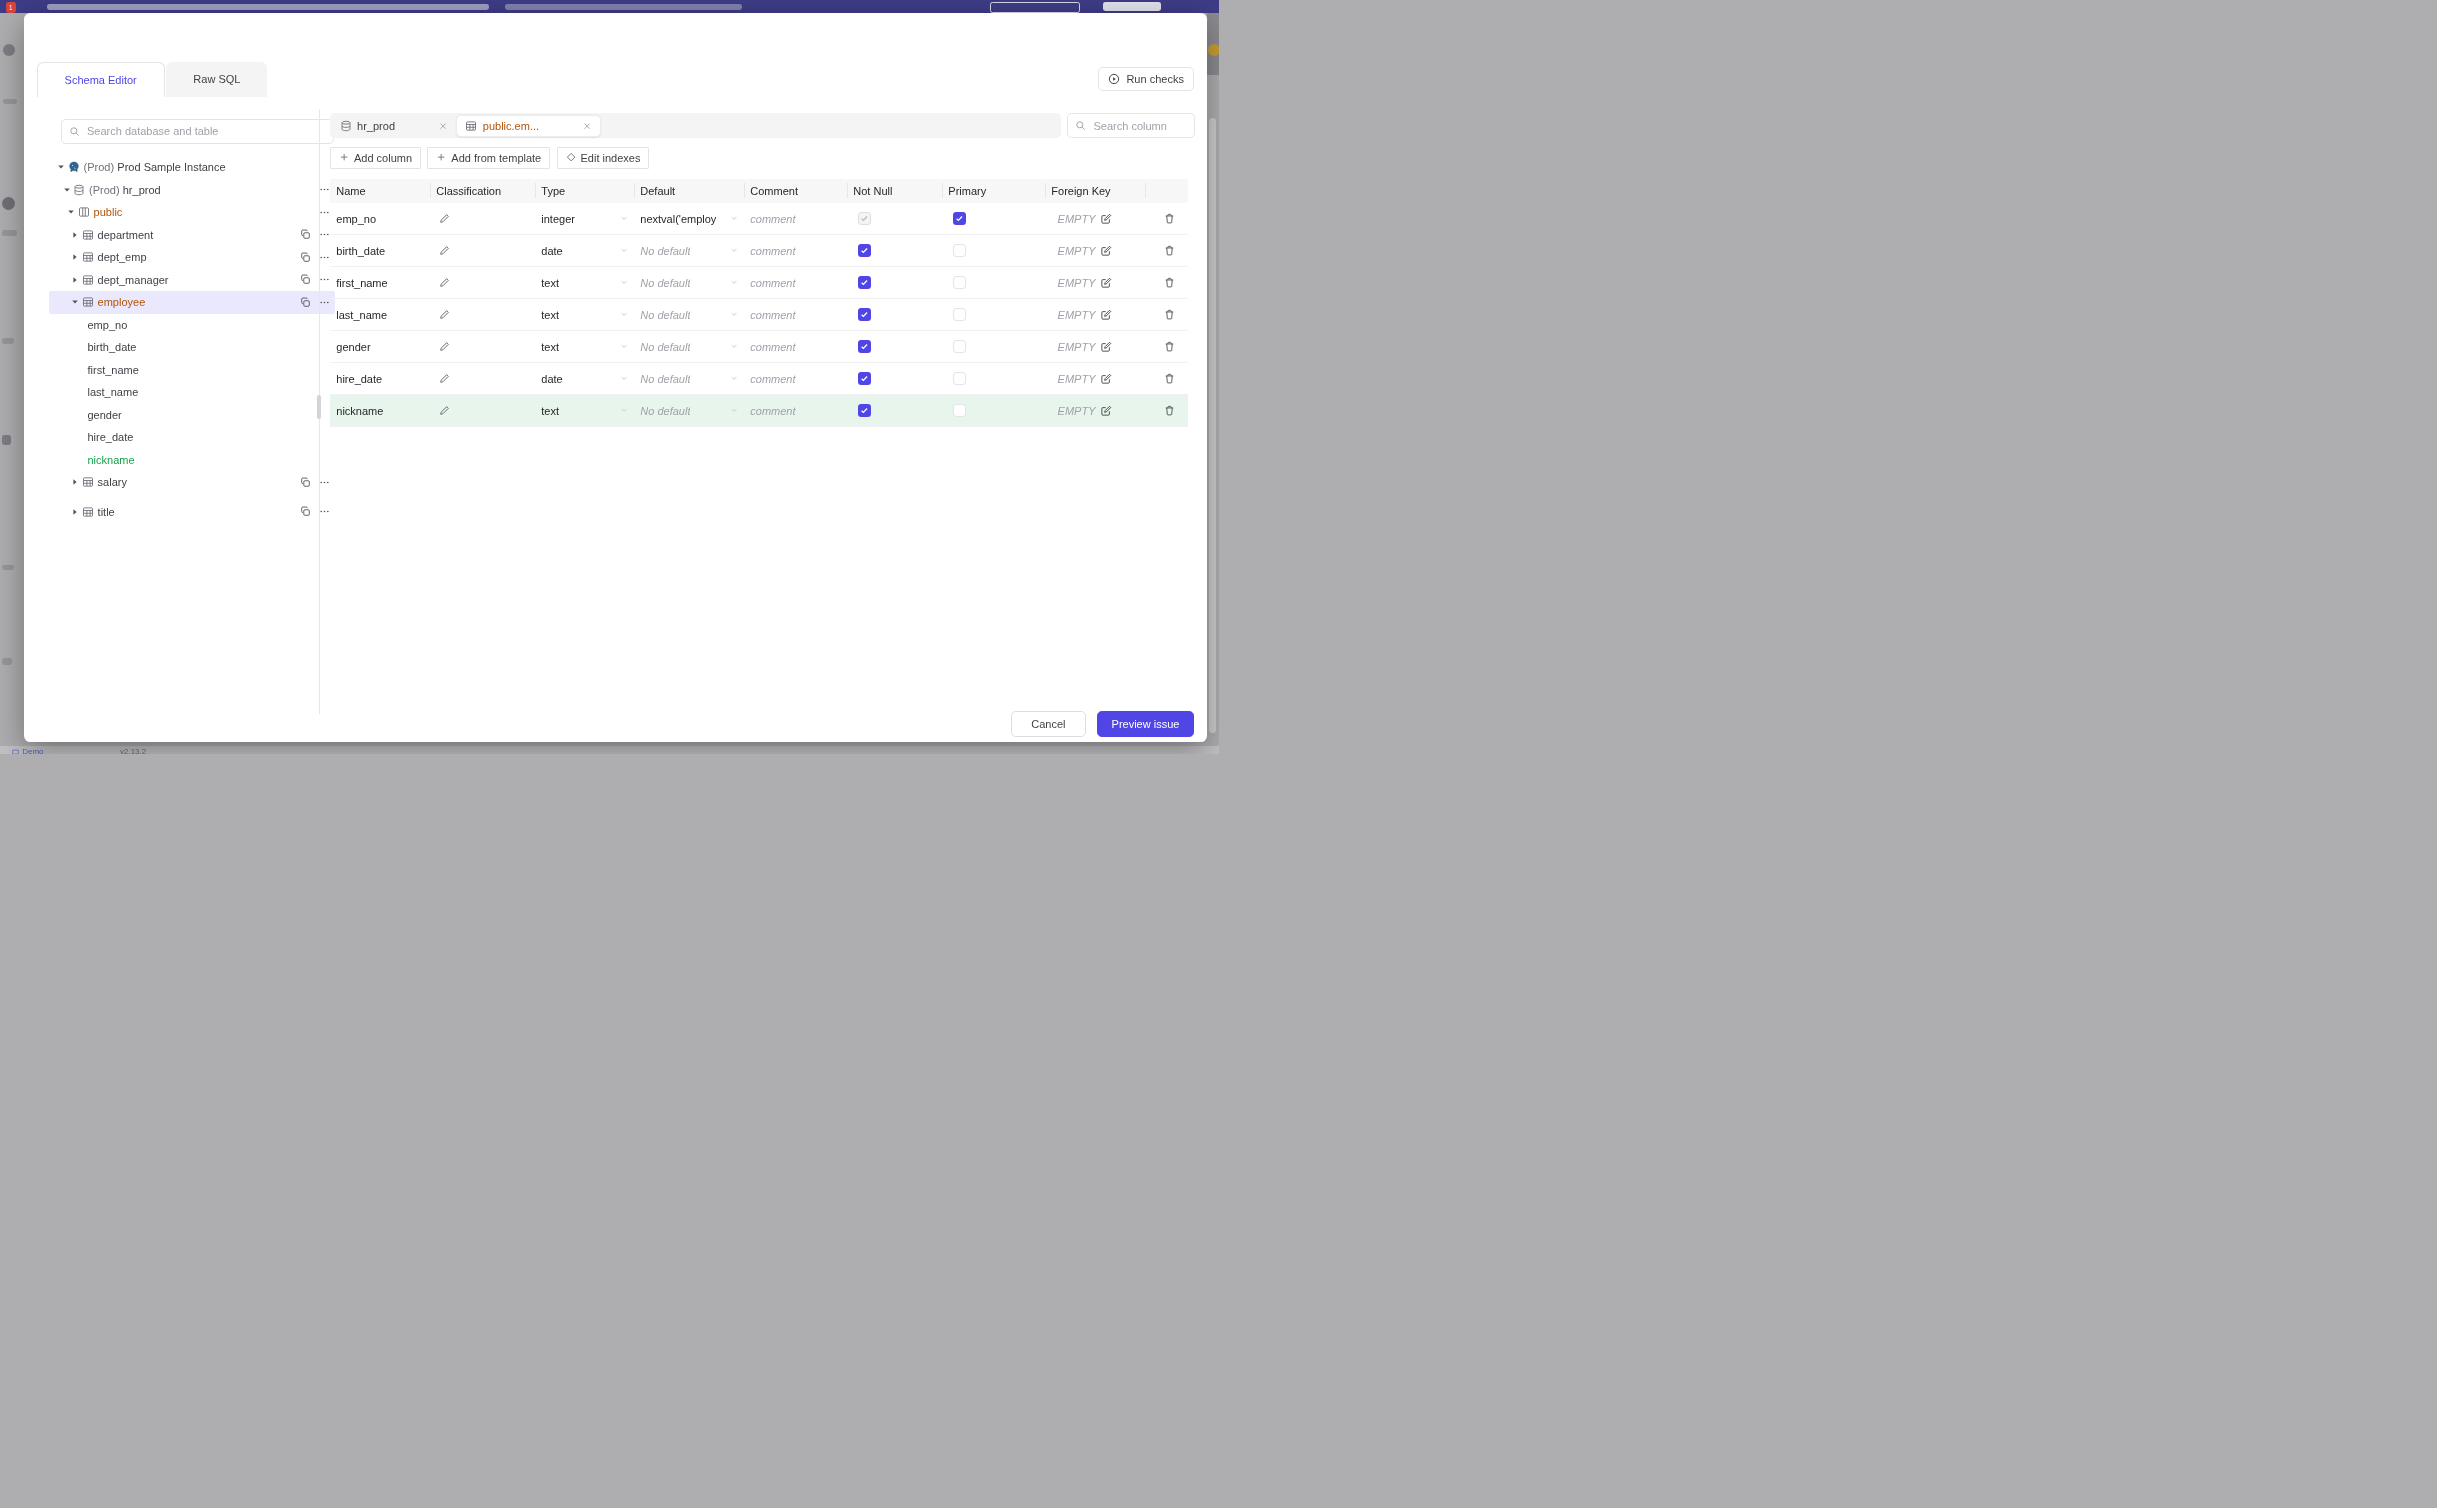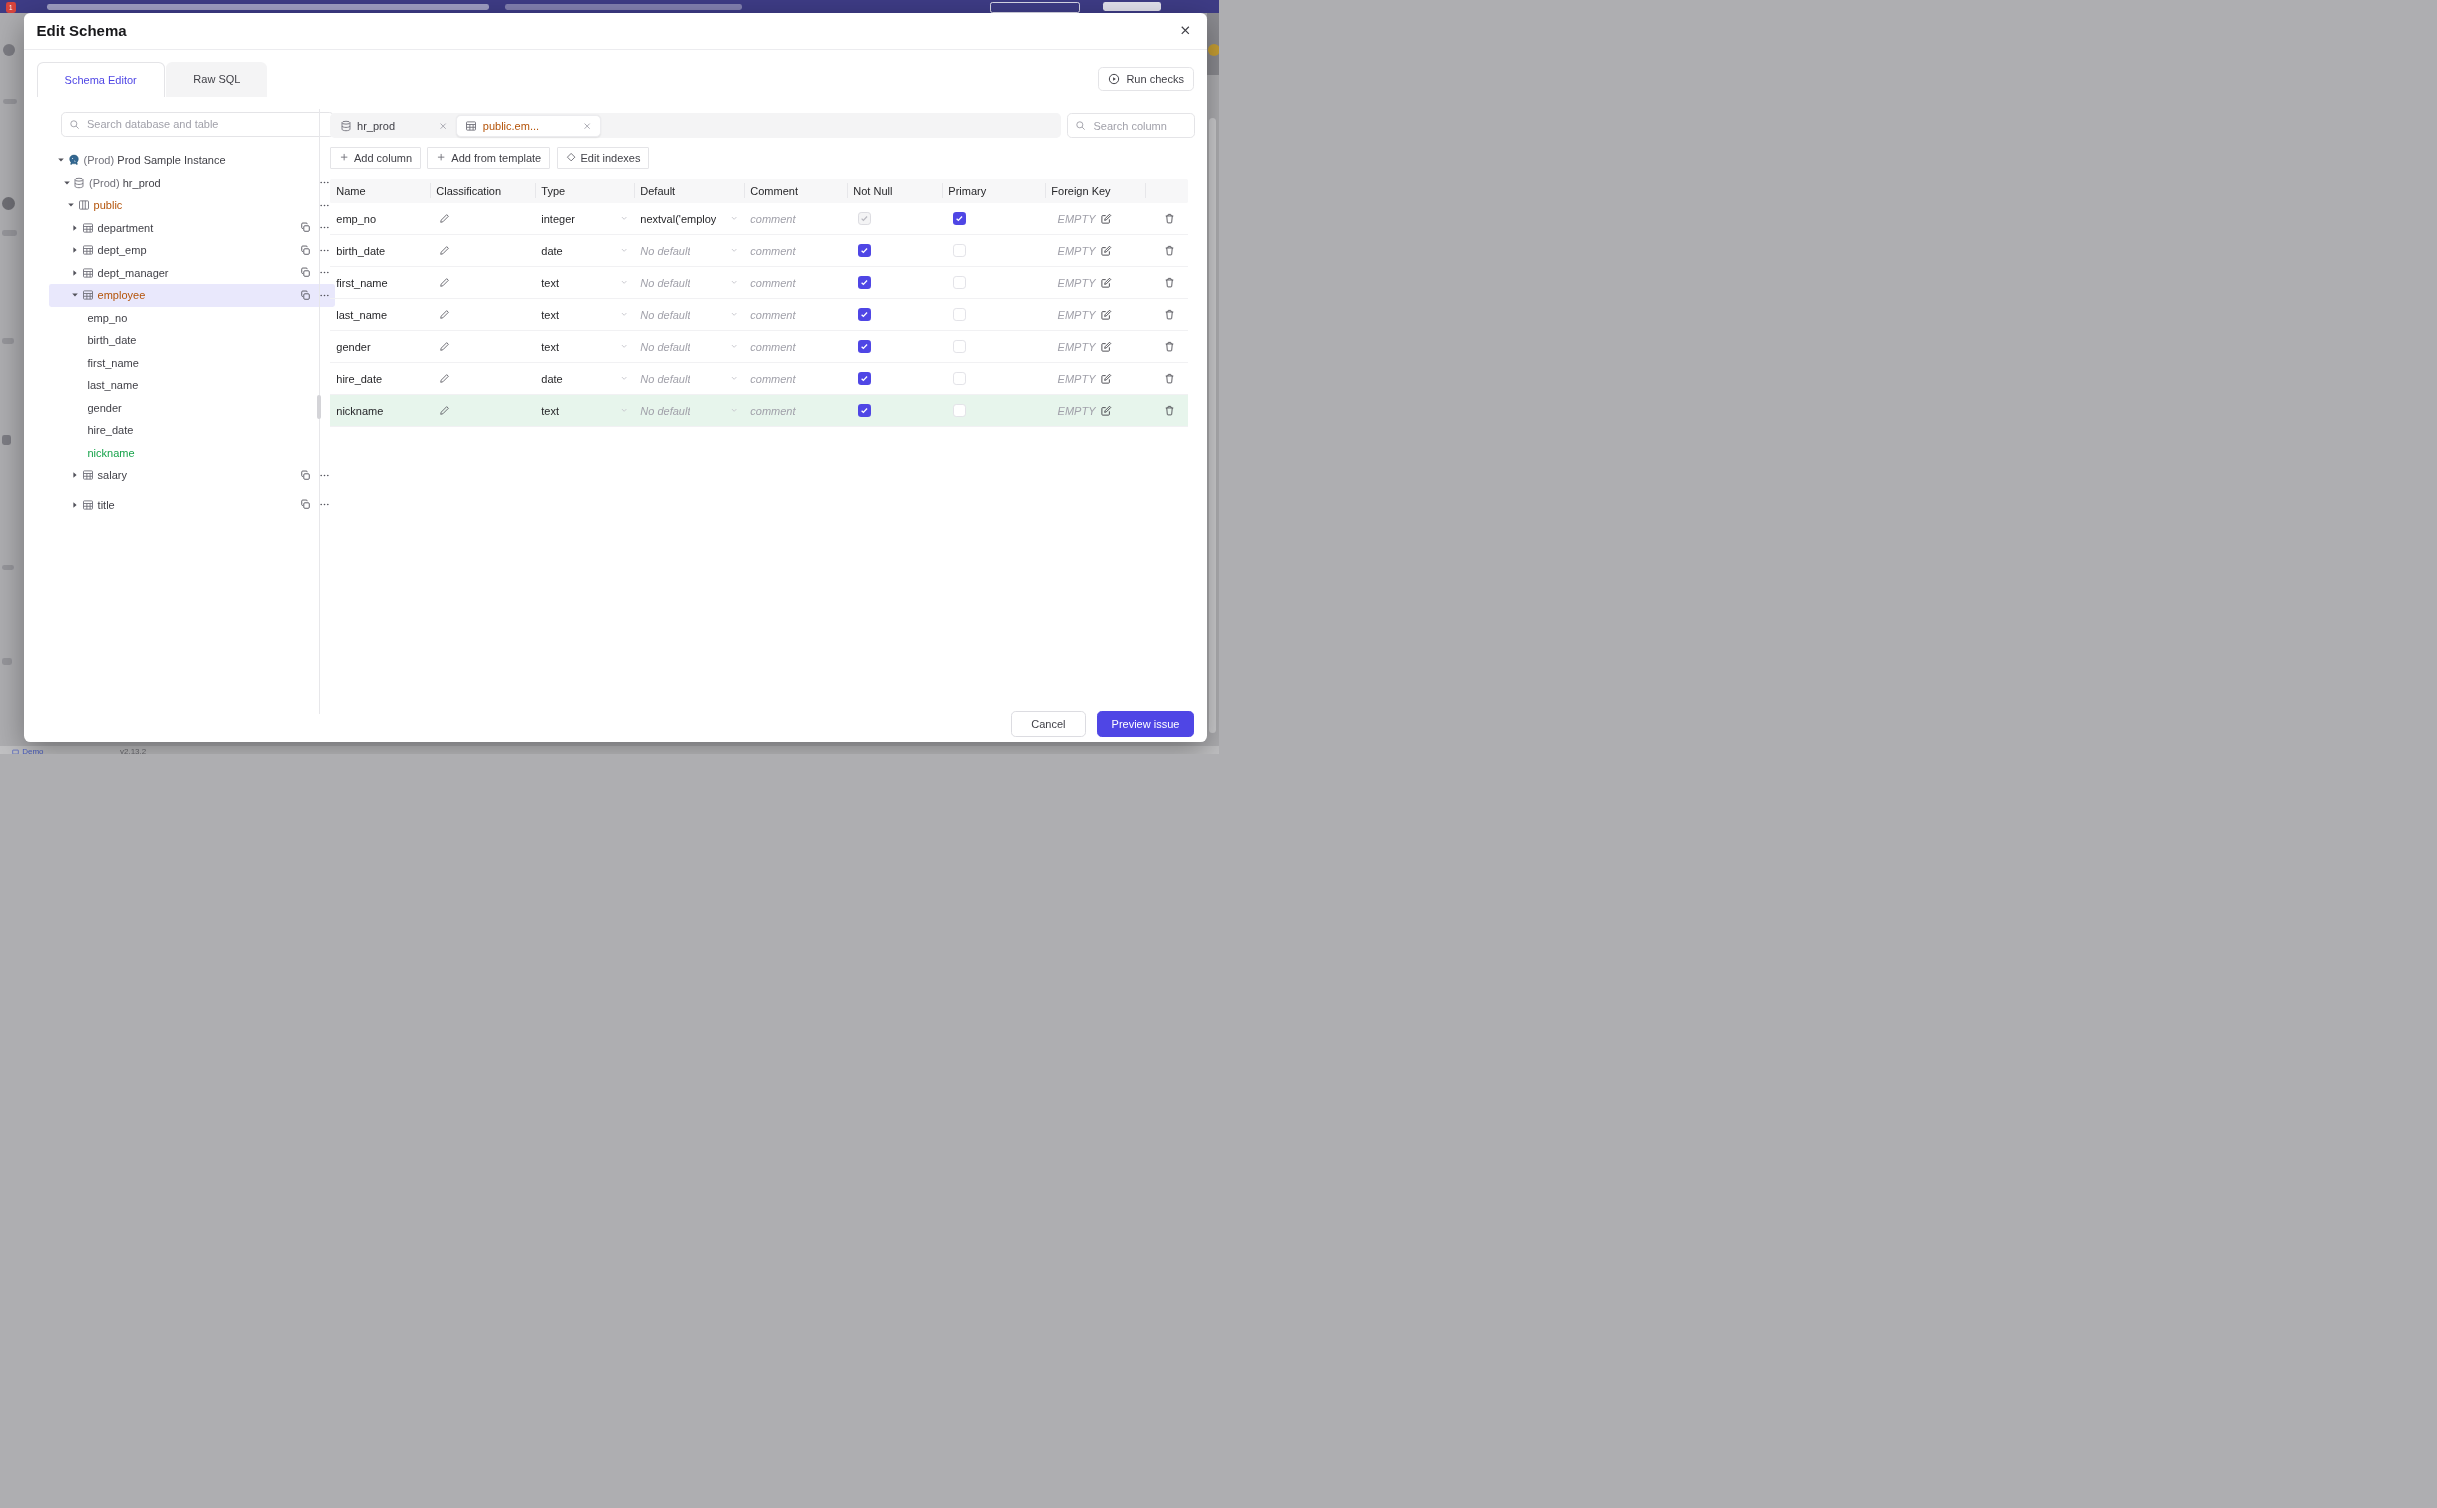--- a/index.html
+++ b/index.html
@@ -37,21 +37,21 @@
   
   .view-tabs{position:absolute;left:12.6px;top:49px;display:flex;}
   .view-tab{height:35px;padding:0 27px;display:flex;align-items:center;font-size:11px;border-radius:6.3px 6.3px 0 0;box-sizing:border-box;}
   .view-tab.active{background:#fff;border:0.8px solid #e4e4e7;border-bottom:none;color:#4f46e5;font-weight:500;}
   .view-tab.inactive{background:#f4f4f5;color:#3f3f46;margin-left:1.6px;}
   .run-checks{position:absolute;right:12.6px;top:54px;height:24px;display:inline-flex;align-items:center;gap:6.3px;
     border:0.8px solid #e4e4e7;border-radius:4.7px;background:#fff;padding:0 9.5px;color:#3f3f46;font-size:11px;cursor:pointer;}
 
   
   .left-panel{position:absolute;left:24.5px;top:96px;width:286px;bottom:28px;}
-  .db-search{margin:3px 0 0 12px;width:273px;height:25px;border:0.8px solid #e4e4e7;border-radius:4.7px;background:#fff;
+  .db-search{margin:10px 0 0 12px;width:273px;height:25px;border:0.8px solid #e4e4e7;border-radius:4.7px;background:#fff;
     display:flex;align-items:center;gap:5.5px;padding:0 7px;box-sizing:border-box;}
   .db-search input{border:none;outline:none;flex:1;font-size:11px;font-family:inherit;color:#27272a;background:transparent;min-width:0;}
   .db-search input::placeholder{color:#a1a1aa;}
   .tree{margin-top:12.6px;}
   .tree-row{height:22.5px;display:flex;align-items:center;position:relative;box-sizing:border-box;cursor:pointer;}
   .tree-row.selected{background:#e9e8fc;border-radius:2.4px;}
   .tree-row .caret{width:9.5px;margin-right:1.6px;}
   .tree-row .node-icon{width:12px;margin-right:4px;}
   .tree-label{white-space:nowrap;color:#3f3f46;}
   .tree-prefix{color:#71717a;margin-right:3.2px;}
@@ -136,30 +136,20 @@
           <path d="M5 14h6"></path>
         </svg>
       </span>
       <span>Demo</span>
     </span>
   <span class="ver">v2.13.2</span>
 </div>
 
 <div class="modal">
 
-  <div class="modal-header">
-    <span class="modal-title">Edit Schema</span>
-    <span class="modal-close">
-        <span class="icon">
-          <svg width="12.6" height="12.6" viewBox="0 0 16 16" fill="none" stroke="#3f3f46" stroke-width="1.5">
-            <path d="M3.5 3.5l9 9M12.5 3.5l-9 9"></path>
-          </svg>
-        </span>
-      </span>
-  </div>
 
   <div class="view-tabs">
     <div class="view-tab active">
         <span>Schema Editor</span>
       </div>
     <div class="view-tab inactive">
         <span>Raw SQL</span>
       </div>
   </div>
 

